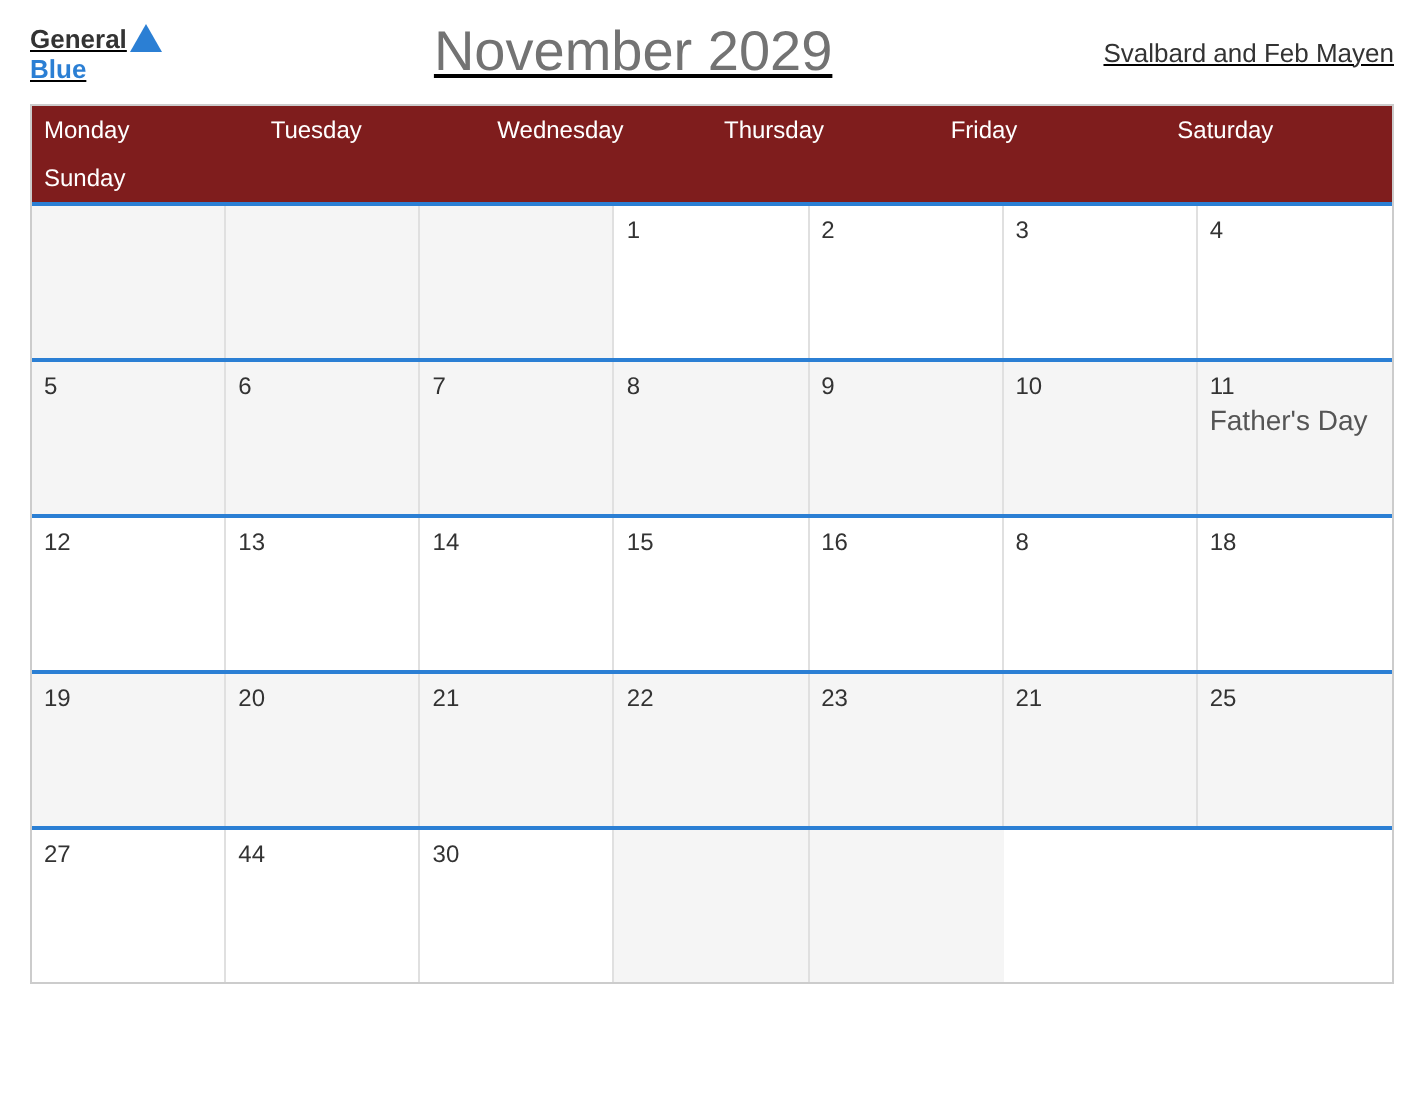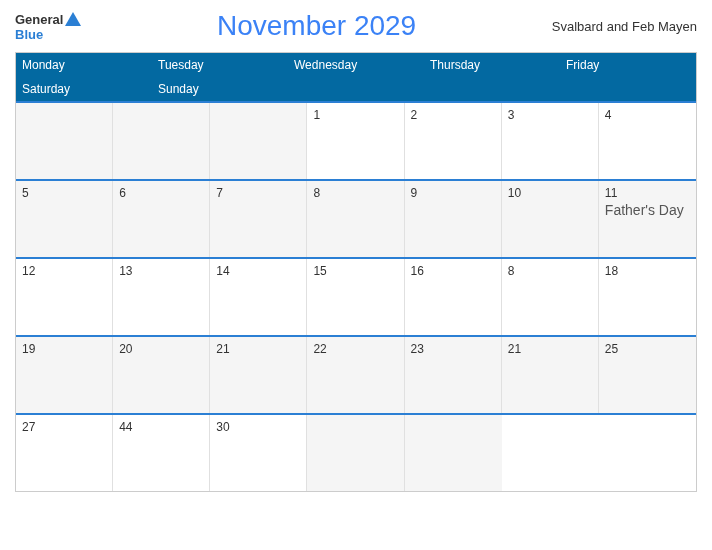--- a/index.html
+++ b/index.html
@@ -14,20 +14,21 @@
       width: 712px;
       height: 550px;
       padding: 10px 15px;
       background: #fff;
     }
     .header {
       display: flex;
       align-items: center;
       justify-content: flex-start;
       margin-bottom: 10px;
+      text-decoration: underline;
     }
     .logo {
       display: flex;
       flex-direction: column;
       align-items: flex-start;
       line-height: 1;
     }
     .logo-general {
       font-size: 13px;
       font-weight: bold;
@@ -46,39 +47,39 @@
       width: 0;
       height: 0;
       border-left: 8px solid transparent;
       border-right: 8px solid transparent;
       border-bottom: 14px solid #2b7fd4;
       margin-left: 2px;
       margin-bottom: 2px;
     }
     .title {
       font-size: 28px;
-      color: #3b82f6;
+      color: #737373;
       font-weight: normal;
       text-align: center;
       flex: 1;
     }
     .region {
       font-size: 13px;
       color: #333;
       text-align: right;
       min-width: 140px;
     }
     .calendar-grid {
       border: 1px solid #ccc;
       width: 100%;
     }
     .day-headers {
       display: grid;
-      grid-template-columns: repeat(5, 1fr);
-      background: #0369a1;
+      grid-template-columns: repeat(6, 1fr);
+      background: #7f1d1d;
     }
     .day-header {
       color: #fff;
       font-size: 12px;
       padding: 5px 6px;
       text-align: left;
       font-weight: normal;
     }
     .weeks {
       display: flex;

